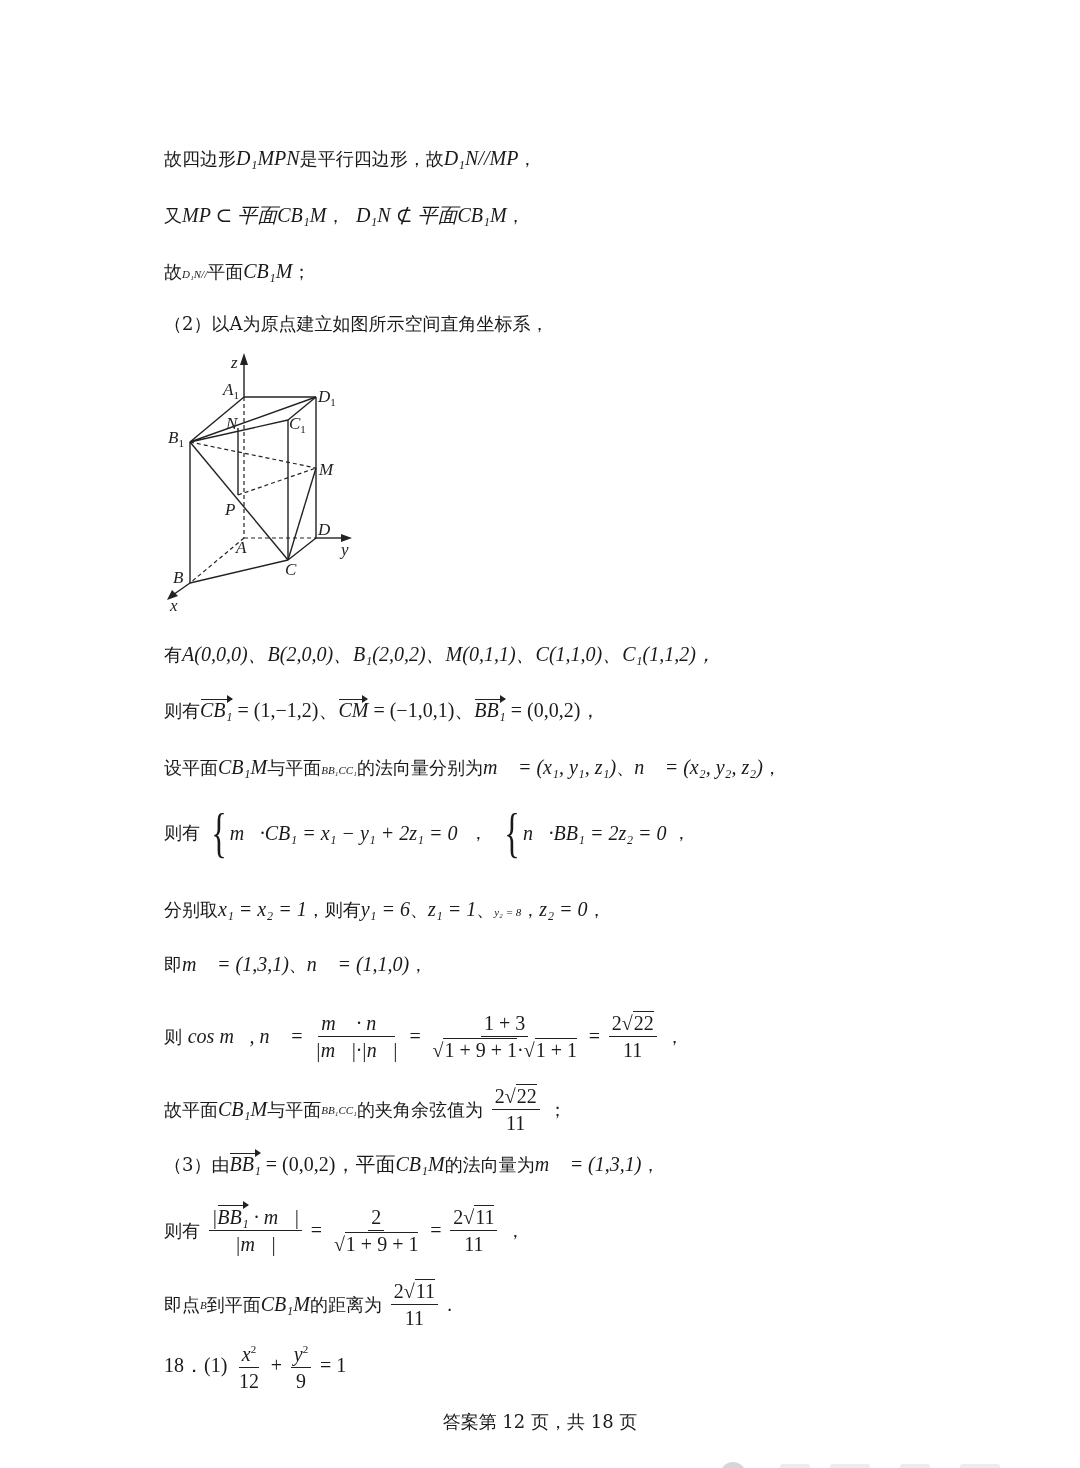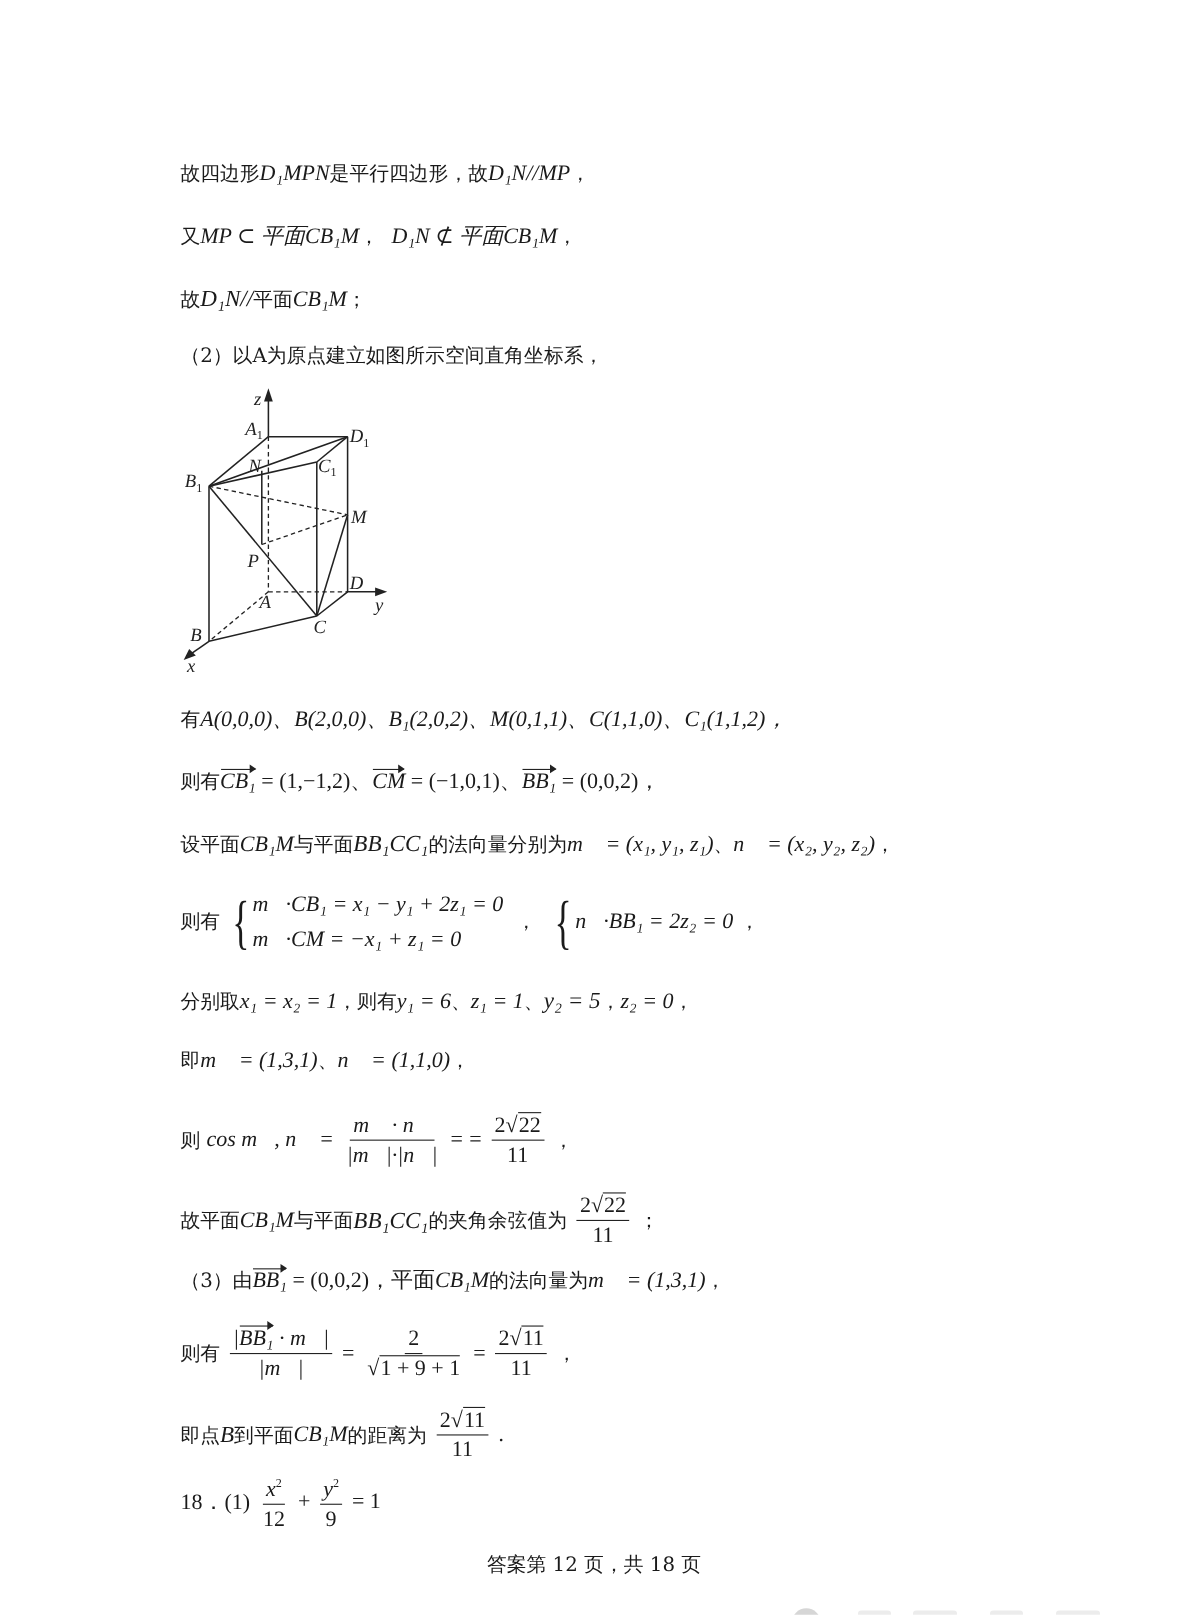--- a/index.html
+++ b/index.html
@@ -1,21 +1,21 @@
 <!DOCTYPE html>
 <html><head>
 <meta charset="utf-8">
 <style>
   html, body { margin:0; padding:0; background:#ffffff; }
   body { width:1080px; height:1468px; position:relative; overflow:hidden;
          font-family:"DejaVu Serif","Liberation Serif",serif; color:#1a1a1a; }
   .line { position:absolute; left:164px; font-size:18px; white-space:nowrap; line-height:24px; }
   .m { font-family:"Liberation Serif","DejaVu Serif",serif; font-style:italic; font-size:20px; }
   .r { font-family:"Liberation Serif","DejaVu Serif",serif; font-size:20px; }
-  .sm { font-family:"Liberation Serif",serif; font-style:italic; font-size:21px; }
+  .sm { font-family:"Liberation Serif",serif; font-style:italic; font-size:11px; }
   sup { font-size:11px; vertical-align:8px; }
   .vec { position:relative; display:inline-block; }
   .vec::before { content:""; position:absolute; left:1px; right:1px; top:1px; border-top:1.2px solid #222; }
   .vec::after { content:""; position:absolute; right:0; top:-3px; border-left:6px solid #222;
                 border-top:4px solid transparent; border-bottom:4px solid transparent; width:0; height:0; }
   .frac { display:inline-flex; flex-direction:column; align-items:center; vertical-align:middle; margin:0 3px; }
   .frac .num { border-bottom:1.2px solid #222; padding:0 3px; line-height:26px; }
   .frac .den { padding:0 3px; line-height:26px; }
   .sqrt { border-top:1.2px solid #222; padding-left:1px;margin-top:28px; }
   .brace-sys { display:inline-flex; align-items:center; vertical-align:middle; }
@@ -112,49 +112,52 @@
 <div class="line" style="top:755px;">
   <span>设平面</span><span class="m">CB₁M</span><span>与平面</span><span class="sm">BB₁CC₁</span><span>的法向量分别为</span><span class="m">m⃗ = (x₁, y₁, z₁)</span><span>、</span><span class="m">n⃗ = (x₂, y₂, z₂)</span><span>，</span>
 </div>
 
 <div class="line" style="top:806px; line-height:normal;">
   <span style="vertical-align:middle;">则有</span>
   <span class="brace-sys">
     <span class="brace">{</span>
     <span class="sys m">
       <span>m⃗·CB₁ = x₁ − y₁ + 2z₁ = 0</span>
-      <span>m⃗·CM = −x₁ + z₁ = 0</span>
     </span>
   </span>
   <span style="vertical-align:middle; margin:0 6px;">，</span>
   <span class="brace-sys">
     <span class="brace">{</span>
     <span class="sys m">
       <span>n⃗·BB₁ = 2z₂ = 0</span>
     </span>
   </span>
   <span style="vertical-align:middle;">，</span>
 </div>
 
 <div class="line" style="top:897px;">
-  <span>分别取</span><span class="m">x₁ = x₂ = 1</span><span>，则有</span><span class="m">y₁ = 6</span><span>、</span><span class="m">z₁ = 1</span><span>、</span><span class="sm">y₂ = 5</span><span>，</span><span class="m">z₂ = 0</span><span>，</span>
+  <span>分别取</span><span class="m">x₁ = x₂ = 1</span><span>，则有</span><span class="m">y₁ = 6</span><span>、</span><span class="m">z₁ = 1</span><span>、</span><span class="sm">y₂ = 8</span><span>，</span><span class="m">z₂ = 0</span><span>，</span>
 </div>
 
 <div class="line" style="top:952px;">
   <span>即</span><span class="m">m⃗ = (1,3,1)</span><span>、</span><span class="m">n⃗ = (1,1,0)</span><span>，</span>
 </div>
 
 <div class="line" style="top:1010px; line-height:normal;">
   <span style="vertical-align:middle;">则</span>
   <span class="m" style="vertical-align:middle;">cos m⃗, n⃗ =</span>
   <span class="frac m">
       <span class="num">m⃗ · n⃗</span>
       <span class="den">|m⃗|·|n⃗|</span>
     </span>
   <span class="r" style="vertical-align:middle;">=</span>
+  <span class="frac r">
+      <span class="num">1 + 3</span>
+      <span class="den">√<span class="sqrt">1 + 9 + 1</span>·√<span class="sqrt">1 + 1</span></span>
+    </span>
   <span class="r" style="vertical-align:middle;">=</span>
   <span class="frac r">
       <span class="num"><span>2</span>√<span class="sqrt">22</span></span>
       <span class="den">11</span>
     </span>
   <span style="vertical-align:middle;">，</span>
 </div>
 
 <div class="line" style="top:1083px; line-height:normal;">
   <span style="vertical-align:middle;">故平面</span><span class="m" style="vertical-align:middle;">CB₁M</span><span style="vertical-align:middle;">与平面</span><span class="sm" style="vertical-align:middle;">BB₁CC₁</span><span style="vertical-align:middle;">的夹角余弦值为</span>

